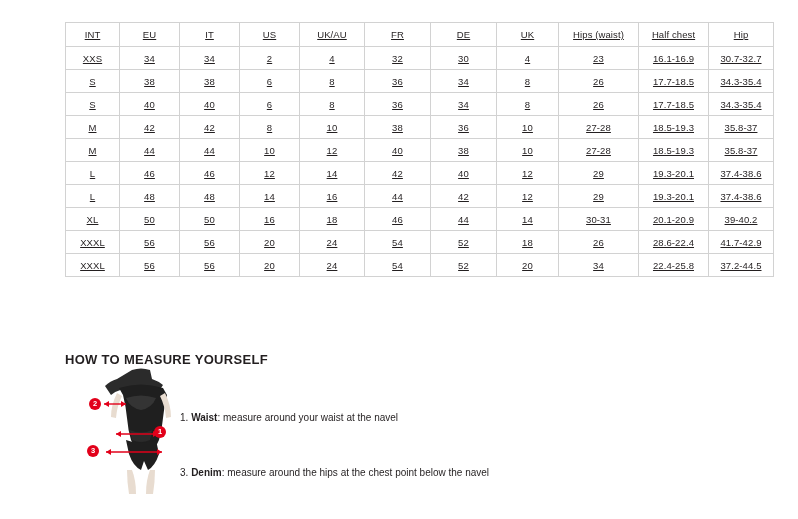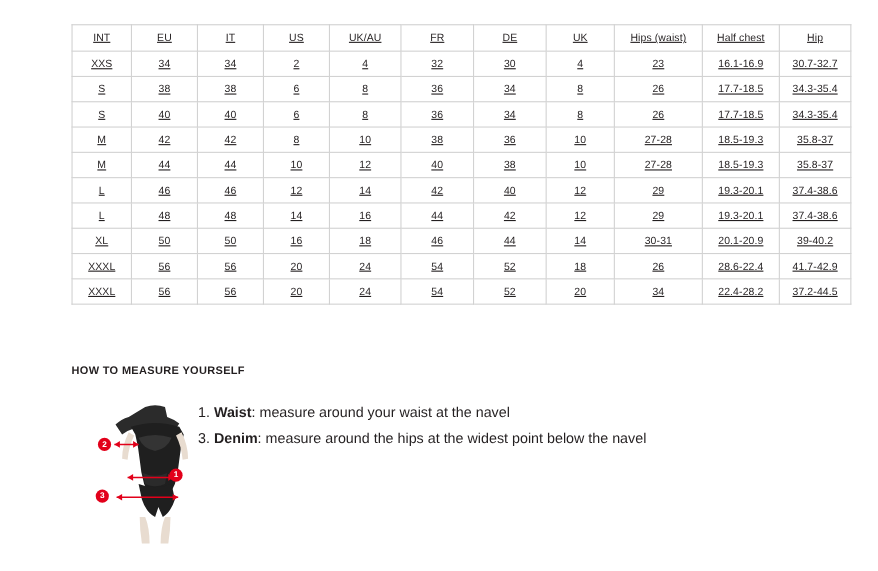--- a/index.html
+++ b/index.html
@@ -58,44 +58,45 @@
   col.c6 { width: 66px; }
   col.c7 { width: 62px; }
   col.c8 { width: 80px; }
   col.c9 { width: 70px; }
   col.c10 { width: 65px; }
 
   
   .howto-title {
     position: absolute;
     left: 65px;
-    top: 332px;
-    font-size: 10px;
+    top: 352px;
+    font-size: 13px;
     font-weight: bold;
     letter-spacing: .3px;
     color: #231f20;
   }
   .figure {
     position: absolute;
     left: 86px;
     top: 368px;
     width: 110px;
     height: 135px;
   }
   .notes {
     position: absolute;
     left: 180px;
     top: 369px;
     width: 420px;
   }
   .note {
-    font-size: 13px;
+    font-size: 10px;
     line-height: 12px;
     margin-bottom: 12px;
     color: #231f20;
+    margin-top: 43px;
   }
   .note b { font-weight: bold; }
 
   .marker {
     position: absolute;
     width: 12px;
     height: 12px;
     border-radius: 50%;
     background: #e2001a;
     color: #ffffff;
@@ -264,21 +265,21 @@
         <tr>
           <td>XXXL</td>
           <td>56</td>
           <td>56</td>
           <td>20</td>
           <td>24</td>
           <td>54</td>
           <td>52</td>
           <td>20</td>
           <td>34</td>
-          <td>22.4-28.2</td>
+          <td>22.4-25.8</td>
           <td>37.2-44.5</td>
         </tr>
       </tbody>
     </table>
   </div>
 
   <div class="howto-title">HOW TO MEASURE YOURSELF</div>
 
   <svg class="figure" viewBox="0 0 110 135">
 
@@ -321,17 +322,17 @@
   <div class="marker m2">2</div>
   <div class="marker m3">3</div>
 
   <div class="notes">
     <div class="note">
       <span>1.</span>
       <b>Waist</b><span>: measure around your waist at the navel</span>
     </div>
     <div class="note">
       <span>3.</span>
-      <b>Denim</b><span>: measure around the hips at the widest point below the navel</span>
+      <b>Denim</b><span>: measure around the hips at the chest point below the navel</span>
     </div>
   </div>
 
 </div>
 
 </body></html>

